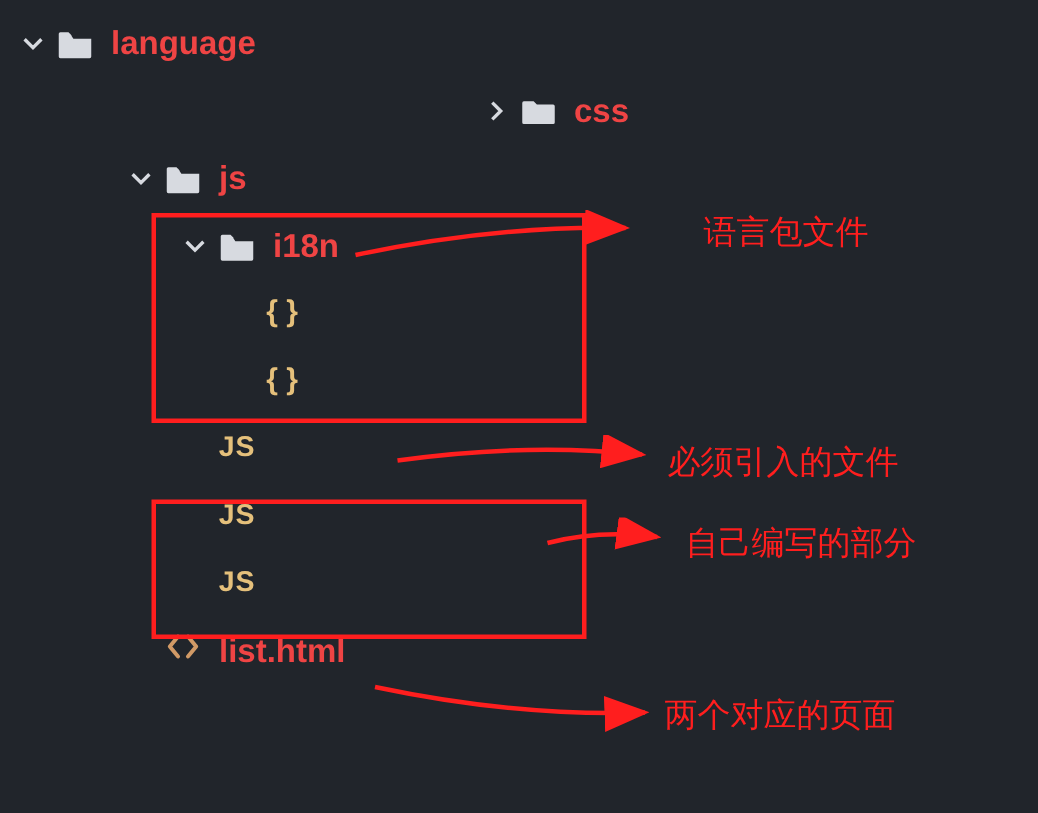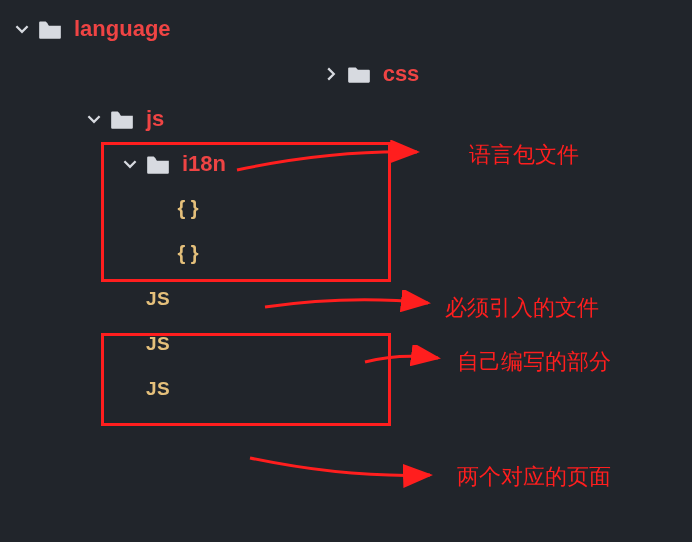--- a/index.html
+++ b/index.html
@@ -159,20 +159,29 @@
     <span class="chev blank">.</span>
     <span class="js-badge">JS</span>
   </div>
 
   <div class="row ind3">
     <span class="chev blank">.</span>
     <span class="js-badge">JS</span>
   </div>
 
 
+  <div class="row ind2">
+    <span class="chev blank">.</span>
+    <span class="html-badge">
+      <svg width="22" height="22" viewBox="0 0 20 20">
+          <path d="M7 4 L2 10 L7 16 M13 4 L18 10 L13 16" stroke="#d19a66" stroke-width="2.4" fill="none" stroke-linecap="round" stroke-linejoin="round"></path>
+        </svg>
+    </span>
+    <span class="label">list.html</span>
+  </div>
 
 </div>
 
 <div class="redbox" style="left:101px; top:142px; width:290px; height:140px;"></div>
 <div class="redbox" style="left:101px; top:333px; width:290px; height:93px;"></div>
 
 <svg class="arrow" style="left:232px; top:140px; width:200px; height:40px;">
   <defs>
       <marker id="ah1" markerWidth="10" markerHeight="8" refX="9" refY="4" orient="auto">
         <path d="M0,0 L10,4 L0,8 Z" fill="#ff1e1e"></path>
@@ -204,13 +213,13 @@
       <marker id="ah4" markerWidth="10" markerHeight="8" refX="9" refY="4" orient="auto">
         <path d="M0,0 L10,4 L0,8 Z" fill="#ff1e1e"></path>
       </marker>
     </defs>
   <path d="M5 8 Q 100 28 185 25" stroke="#ff1e1e" stroke-width="3" fill="none" marker-end="url(#ah4)"></path>
 </svg>
 
 <div class="annotation" style="left:445px; top:140px;margin-left:24px;">语言包文件</div>
 <div class="annotation" style="left:445px; top:293px;">必须引入的文件</div>
 <div class="annotation" style="left:457px; top:347px;">自己编写的部分</div>
-<div class="annotation" style="left:457px; top:462px;">两个对应的页面</div>
+<div class="annotation" style="left:443px; top:462px;">两个对应的页面</div>
 
 </body></html>

